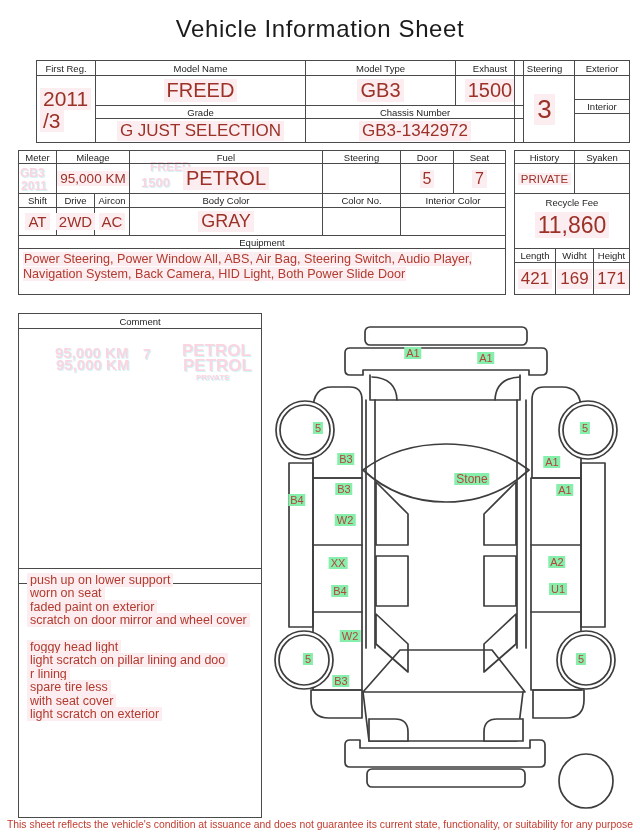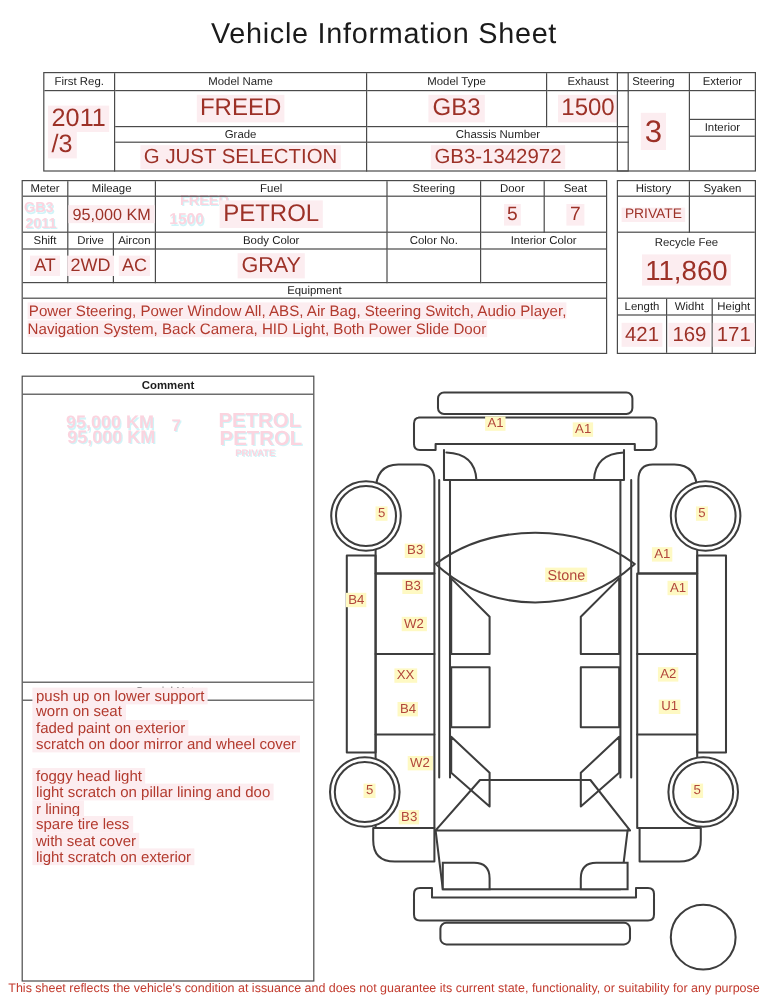--- a/index.html
+++ b/index.html
@@ -13,21 +13,21 @@
   .bb{border-bottom:1px solid #4a4a4a;}
   .hdr{font-size:9.5px;color:#1d1d1d;}
   .red{color:#9c3127;}
   .hl{background:#fcedf0;padding:0 3px;white-space:nowrap;}
   .equip{position:absolute;left:4px;right:3px;top:3px;font-size:12.6px;line-height:15px;
          color:#b23a2e;text-align:left;}
   .equip .hl{white-space:normal;padding:0 1px;}
   .notes{position:absolute;left:8px;right:4px;top:260px;text-align:left;}
   .note-line{font-size:12.5px;line-height:13.4px;min-height:13.4px;color:#b23a2e;}
   .dlabel{position:absolute;transform:translate(-50%,-50%);color:#b2463b;
-          background:#fef9c3;padding:0 2px;line-height:12px;z-index:5;}
+          background:#86efac;padding:0 2px;line-height:12px;z-index:5;}
   .ghost{position:absolute;color:#fbd4df;text-shadow:1px 1px 0 rgba(150,230,240,.45);
          font-weight:bold;z-index:1;white-space:nowrap;}
   .diagram-svg{position:absolute;left:0;top:0;z-index:2;}
   .footer{position:absolute;top:819px;left:0;right:0;text-align:center;
           font-size:10.4px;color:#c23b2e;}
   .firstreg{flex-direction:column;align-items:flex-start;justify-content:center;
             padding-left:3px;font-size:21px;line-height:22px;}
   .recycle-cell{flex-direction:column;justify-content:flex-start;padding-top:3px;}
   .lay{z-index:4;}
 </style>
@@ -161,21 +161,21 @@
       </div>
     <div class="cell br red" style="left:41px;top:112px;width:38px;height:31px;font-size:17px;">
         <span class="hl">169</span>
       </div>
     <div class="cell red" style="left:79px;top:112px;width:35px;height:31px;font-size:17px;">
         <span class="hl">171</span>
       </div>
   </div>
 
   <div class="box lay" style="left:18px;top:313px;width:244px;height:505px;background:transparent;">
-    <div class="cell hdr bb" style="left:0;top:0;width:242px;height:15px;font-weight:bold;">Comment</div>
+    <div class="cell hdr bb" style="left:0;top:0;width:242px;height:15px;">Comment</div>
     <div class="cell bb" style="left:0;top:15px;width:242px;height:240px;"></div>
     <div class="cell hdr bb" style="left:0;top:255px;width:242px;height:15px;">Special Note</div>
     <div class="notes" id="note-lines">
         <div class="note-line"><span class="hl">push up on lower support</span></div>
         <div class="note-line"><span class="hl">worn on seat</span></div>
         <div class="note-line"><span class="hl">faded paint on exterior</span></div>
         <div class="note-line"><span class="hl">scratch on door mirror and wheel cover</span></div>
         <div class="note-line"></div>
         <div class="note-line"><span class="hl">foggy head light</span></div>
         <div class="note-line"><span class="hl">light scratch on pillar lining and doo</span></div>

